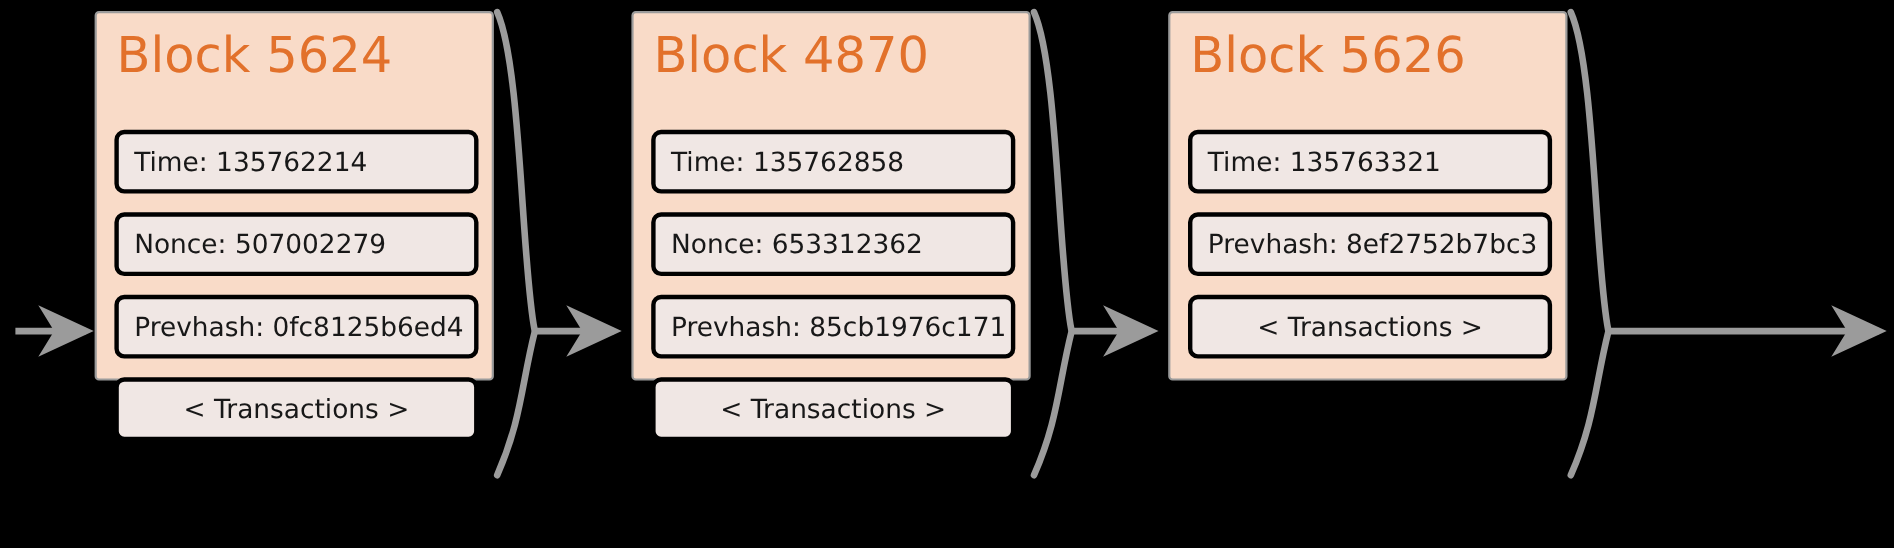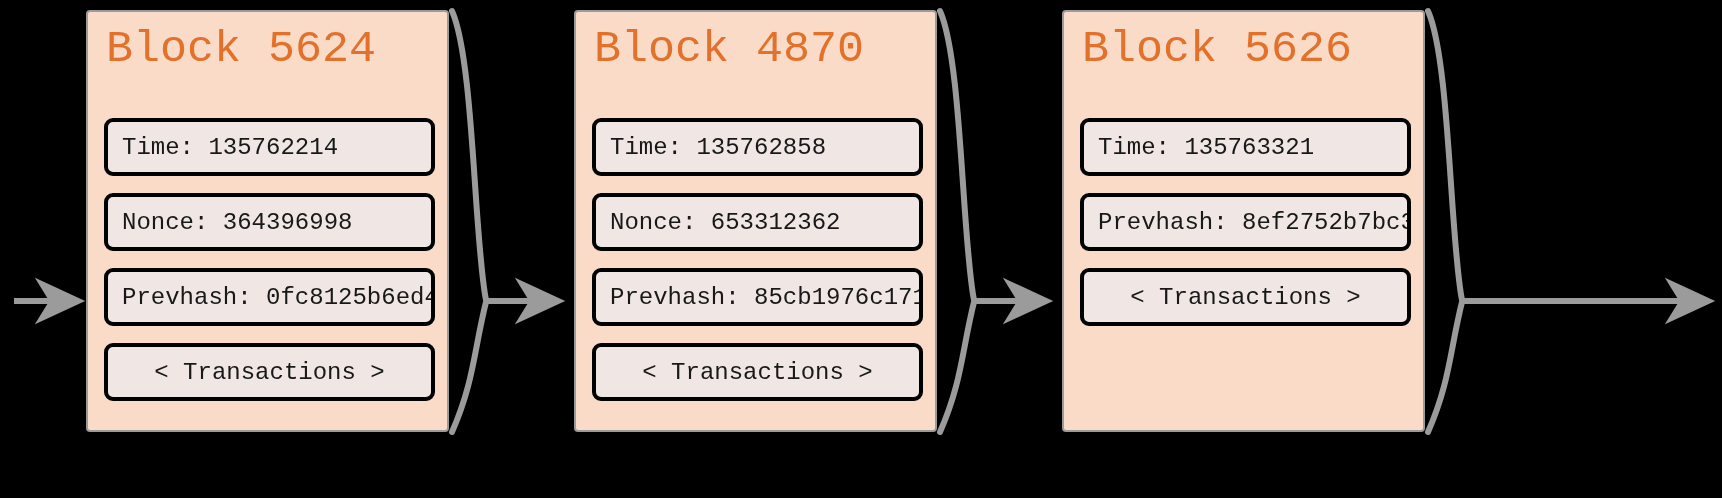--- a/index.html
+++ b/index.html
@@ -31,27 +31,26 @@
     width: 1722px;
     height: 498px;
     pointer-events: none;
   }
 
   
   .block {
     position: absolute;
     top: 10px;
     width: 363px;
-    height: 422px;
+    height: 336px;
     background: #f9dbc8;
     border: 2px solid #9b9b9b;
     border-radius: 4px;
     box-sizing: border-box;
     padding: 0;
-    font-family: Liberation Mono, monospace;
   }
   .block-5624 { left: 86px; }
   .block-5625 { left: 574px; }
   .block-5626 { left: 1062px; }
 
   .block-title {
     position: absolute;
     left: 18px;
     top: 12px;
     font-size: 45px;
@@ -127,21 +126,21 @@
       <path d="M 1428 11 C 1450 60, 1450 240, 1462 300" stroke="#9b9b9b" stroke-width="6" fill="none" stroke-linecap="round"></path>
       <path d="M 1428 432 C 1450 382, 1450 350, 1462 302" stroke="#9b9b9b" stroke-width="6" fill="none" stroke-linecap="round"></path>
       <path d="M 1462 301 L 1708 301" stroke="#9b9b9b" stroke-width="6" fill="none" marker-end="url(#arrowhead)"></path>
     </g>
   </svg>
 
   <div class="block block-5624">
     <div class="block-title">Block 5624</div>
     <div class="fields">
       <div class="field">Time: 135762214</div>
-      <div class="field">Nonce: 364396998</div>
+      <div class="field">Nonce: 507002279</div>
       <div class="field">Prevhash: 0fc8125b6ed4</div>
       <div class="field centered field-transactions">&lt; Transactions &gt;</div>
     </div>
   </div>
 
   <div class="block block-5625">
     <div class="block-title">Block 4870</div>
     <div class="fields">
       <div class="field">Time: 135762858</div>
       <div class="field">Nonce: 653312362</div>

